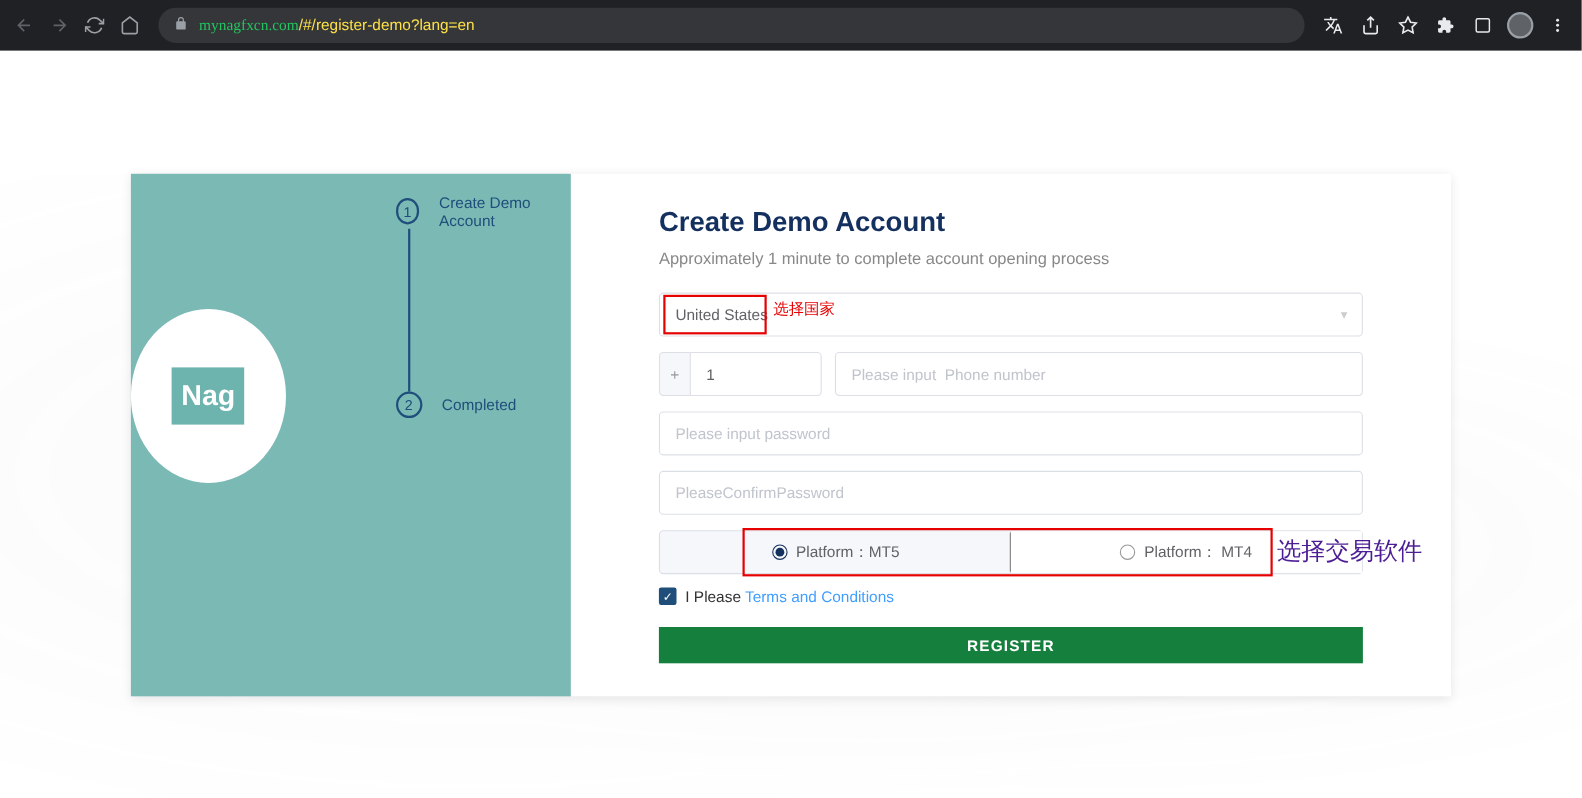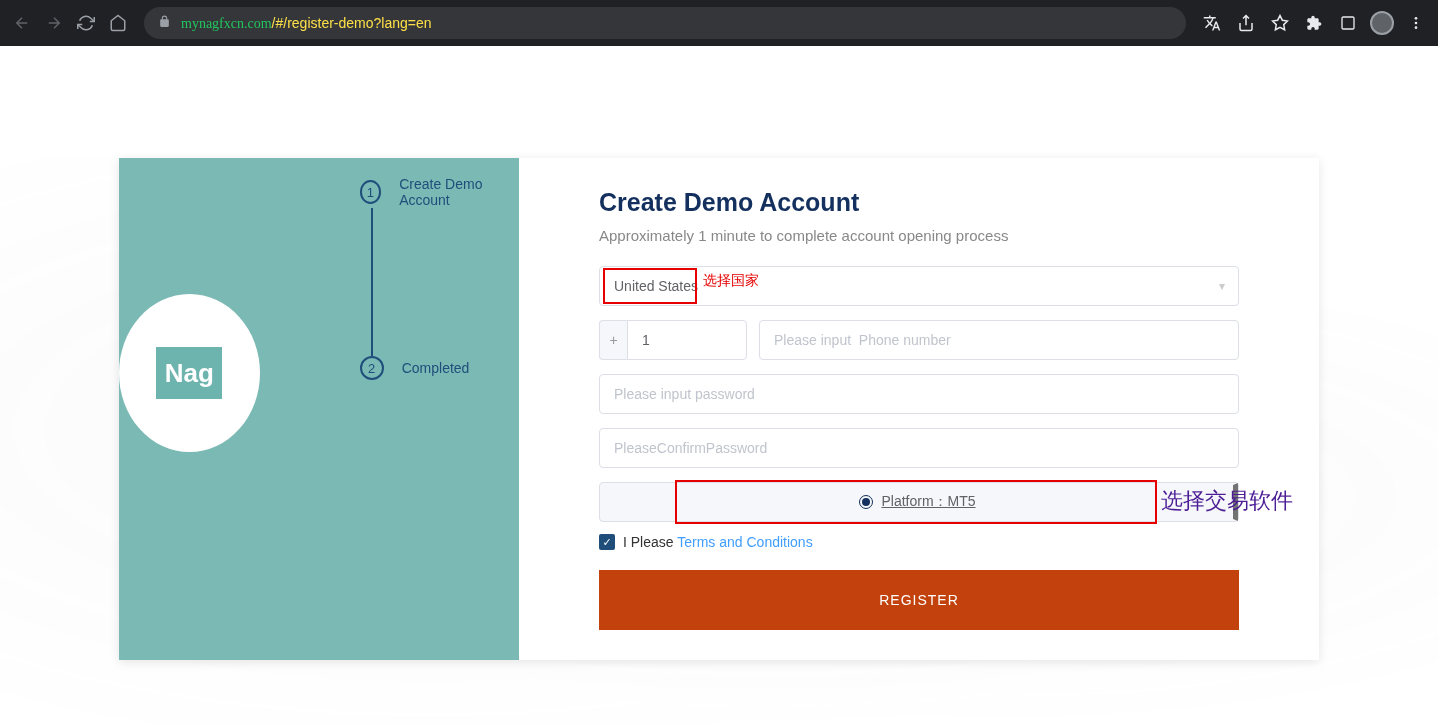--- a/index.html
+++ b/index.html
@@ -53,35 +53,35 @@
     
     
     .country-select-wrap { position: relative; display: inline-block; width: 100%; }
     .highlight-country { position: absolute; top: 2px; left: 4px; width: 94px; height: 36px; border: 2px solid #e60000; pointer-events: none; }
     .annotation-country { position: absolute; left: 104px; top: 6px; color: #e60000; font-size: 14px; font-weight: 400; pointer-events: none; }
     
     
     .platform-section { position: relative; }
     .platform-row { display: flex; border: 1px solid #dcdfe6; border-radius: 4px; background: #f5f7fa; height: 40px; margin-bottom: 12px; }
     .platform-opt { flex: 1; display: flex; align-items: center; justify-content: center; gap: 8px; font-size: 14px; color: #606266; cursor: pointer; border: 2px solid transparent; }
-    .platform-opt:first-child { border-right: 5px solid #737373; text-decoration: underline; }
+    .platform-opt:first-child { border-right: 1px solid #737373; }
     .radio { width: 14px; height: 14px; border: 1px solid #999; border-radius: 50%; display: inline-flex; align-items: center; justify-content: center; }
     .radio.checked { border-color: #14305e; }
     .radio.checked::after { content: ''; width: 8px; height: 8px; background: #14305e; border-radius: 50%; }
     .highlight-platform { position: absolute; top: -2px; left: 76px; width: 482px; height: 44px; border: 2px solid #e60000; pointer-events: none; }
     .annotation-platform { position: absolute; left: 562px; top: 4px; color: #4c1d95; font-size: 22px; white-space: nowrap; pointer-events: none; }
     
     
     .agree-row { display: flex; align-items: center; gap: 8px; margin-bottom: 20px; font-size: 14px; }
     .checkbox { width: 16px; height: 16px; background: #1f4e7a; border-radius: 2px; display: flex; align-items: center; justify-content: center; color: #fff; font-size: 11px; }
     .agree-text { color: #333; }
     .terms-link { color: #409eff; cursor: pointer; }
     
     
-    .register-btn { width: 100%; height: 60px; background: #c2410c; color: #fff; border: none; font-size: 14px; font-weight: 400; letter-spacing: 1px; cursor: pointer; }
+    .register-btn { width: 100%; height: 33px; background: #15803d; color: #fff; border: none; font-size: 14px; font-weight: 700; letter-spacing: 1px; cursor: pointer; }
   </style>
 </head>
 <body>
 
 <div class="browser-chrome">
   <div class="nav-icon disabled">
     <svg width="18" height="18" viewBox="0 0 24 24" fill="none" stroke="currentColor" stroke-width="2">
         <path d="M19 12H5M12 19l-7-7 7-7"></path>
       </svg>
   </div>
@@ -198,20 +198,24 @@
       <div class="field-row">
         <input class="input" type="password" placeholder="PleaseConfirmPassword" style="">
       </div>
       
       <div class="platform-section">
         <div class="platform-row">
           <div class="platform-opt">
             <span class="radio checked"></span>
             <span>Platform：MT5</span>
           </div>
+          <div class="platform-opt" style="background:#fff">
+            <span class="radio"></span>
+            <span>Platform： MT4</span>
+          </div>
         </div>
         <div class="highlight-platform"></div>
         <div class="annotation-platform">选择交易软件</div>
       </div>
       
       <div class="agree-row">
         <div class="checkbox">✓</div>
         <span>
           <span class="agree-text">I Please </span><span class="terms-link">Terms and Conditions</span>
         </span>

